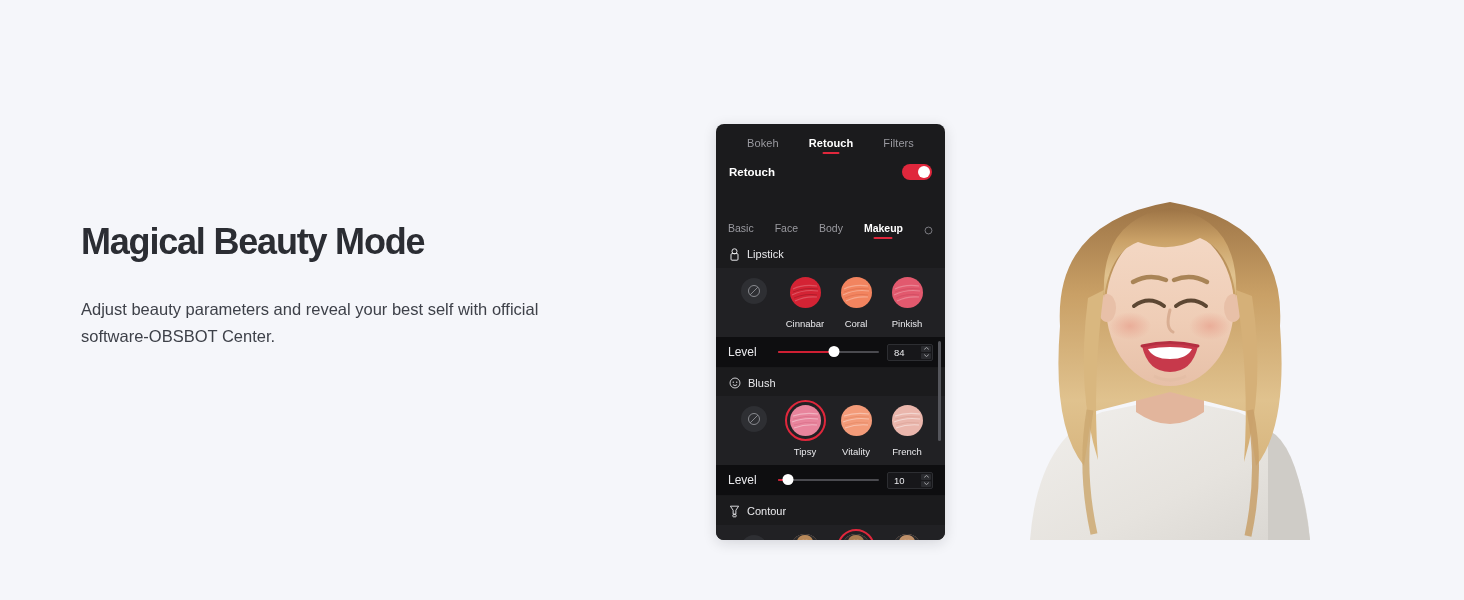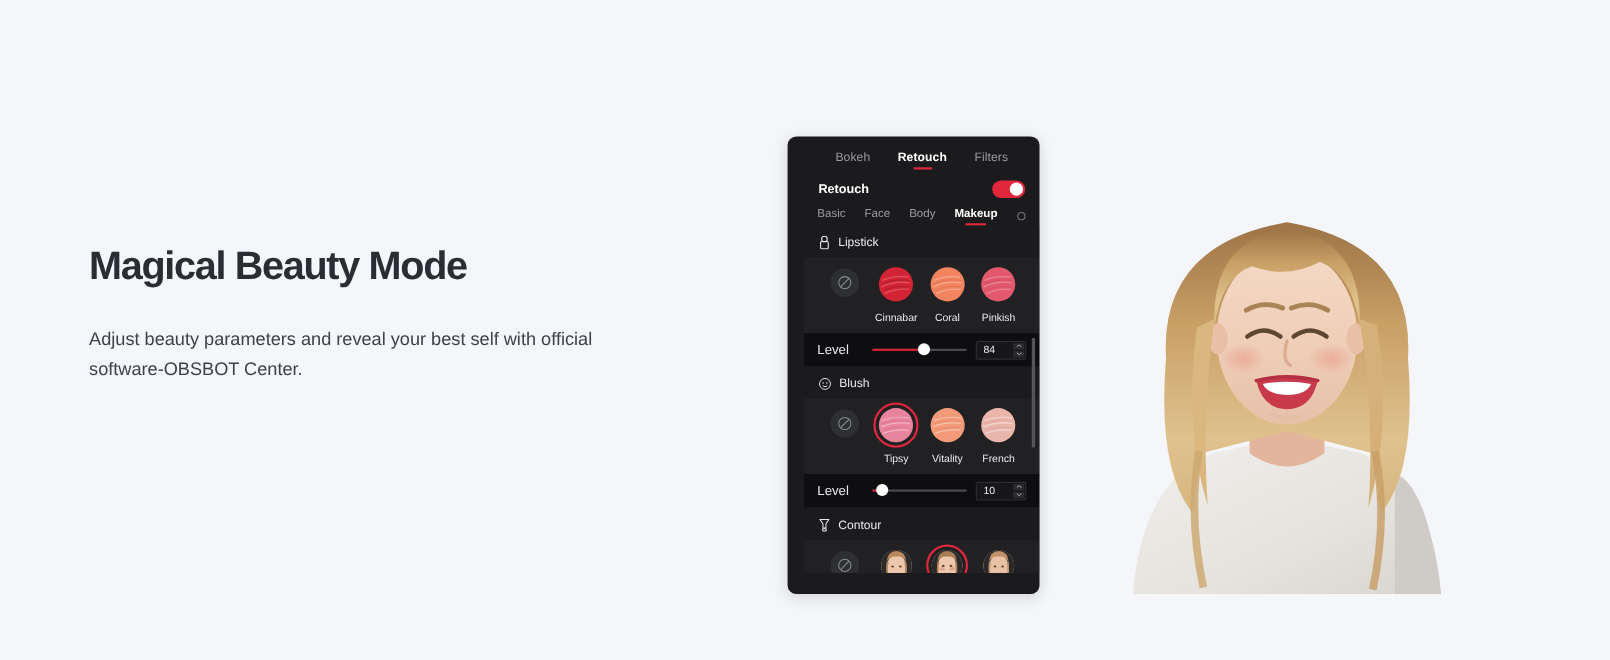--- a/index.html
+++ b/index.html
@@ -31,21 +31,20 @@
   .photo { position:absolute; inset:0; }
 
   
   .panel {
     position: absolute; left: 716px; top: 124px;
     width: 229px; height: 416px;
     background: #1b1b1d; border-radius: 8px;
     overflow: hidden;
     box-shadow: 0 3px 14px rgba(20,22,30,.14);
     color: #e9e9ec;
-    padding-left: 15px;
   }
   .tabbar {
     display: flex; justify-content: space-around; align-items: center;
     height: 32px; padding: 10px 16px 0 16px;
   }
   .tab {
     font-size: 11px; color: #9a9aa0; position: relative;
     padding-bottom: 5px; letter-spacing: .1px;
   }
   .tab.active { color: #fff; font-weight: 700; }
@@ -64,35 +63,36 @@
     position: relative; flex: 0 0 auto;
   }
   .toggle .knob {
     position:absolute; top:2px; right:2px; width:12px; height:12px;
     border-radius:50%; background:#fff;
   }
 
   .subtabs {
     display:flex; align-items:flex-end; gap:0; padding: 6px 12px 0 12px;
     justify-content: space-between;
+    margin-top: 34px;
   }
   .subtab {
     font-size: 10.5px; color:#9a9aa0; position:relative; padding-bottom:5px;
   }
   .subtab.active { color:#fff; font-weight:700; }
   .subtab.active::after {
     content:""; position:absolute; left:50%; transform:translateX(-50%);
     bottom:0; width:19px; height:2px; background:#e0273c; border-radius:1px;
   }
   .subtab-more { display:flex; align-items:center; padding-bottom:4px; }
 
   .scrollarea { position:relative; height: 316px; overflow:hidden; }
 
   .section-head {
-    display:flex; align-items:center; gap:7px;
+    display:flex; align-items:flex-start; gap:7px;
     padding: 9px 13px 7px 13px; background:#1b1b1d;
   }
   .section-head .title { font-size:11px; color:#e9e9ec; font-weight:400; }
 
   .swatch-row {
     display:flex; align-items:flex-start; padding: 4px 14px 8px 14px;
     gap: 0; justify-content: space-between; background:#212124;
   }
   .swatch-cell { width:48px; display:flex; flex-direction:column; align-items:center; }
   .sw-none {

